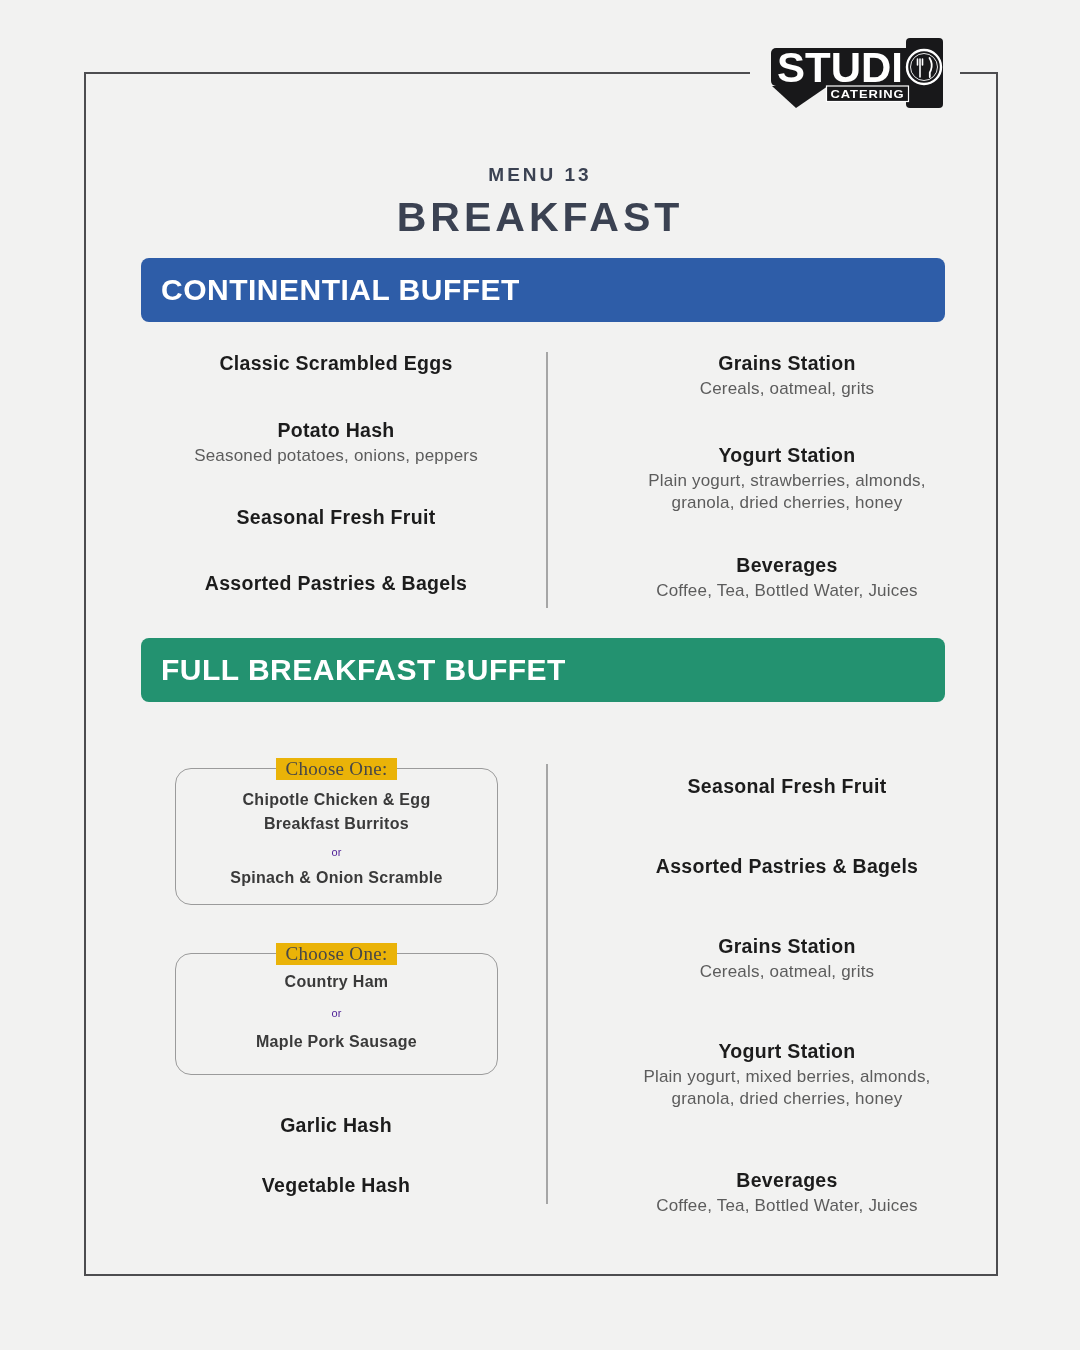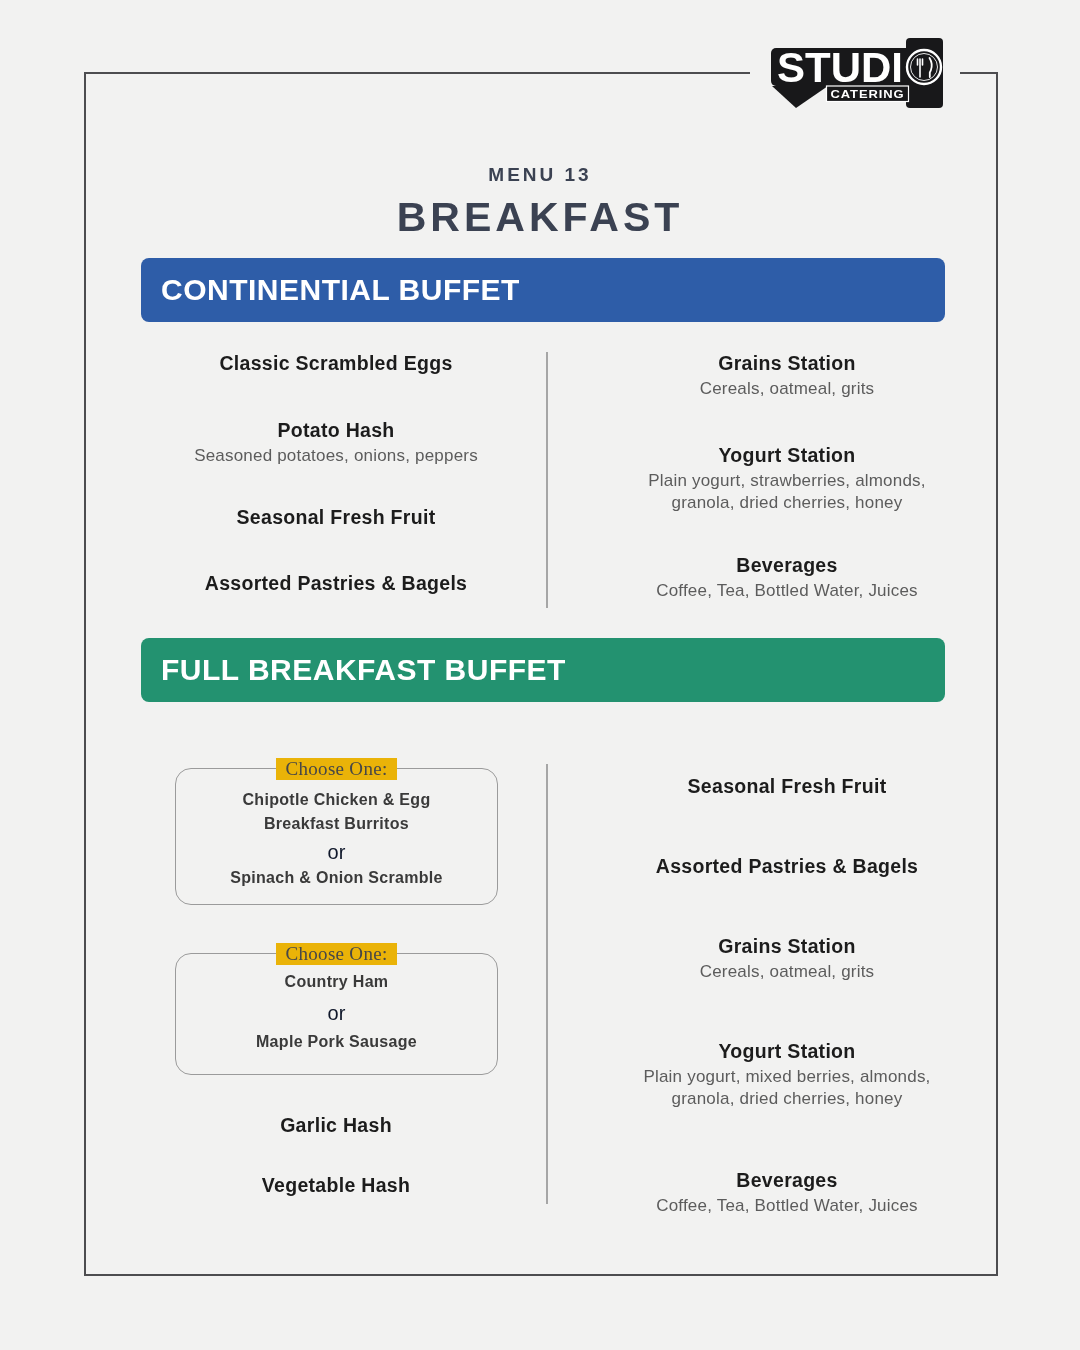--- a/index.html
+++ b/index.html
@@ -93,21 +93,21 @@
     font-size: 19px; color: #474747; letter-spacing: 0.3px;
     white-space: nowrap;
     font-family: Liberation Serif, serif;
   }
   .option {
     font-size: 16px; font-weight: bold; letter-spacing: 0.3px;
     color: #3a3a3a; line-height: 24px;
     max-width: 280px; margin: 0 auto;
   }
   .or-sep {
-    font-size: 20px; color: #0f172a; line-height: 22px;
+    font-size: 11px; color: #4c1d95; line-height: 22px;
     margin: 5px 0 3px 0;
   }
   .option-line { display: block; }
 </style>
 </head>
 <body>
 
 <div class="page">
 
   <div class="frame"></div>

